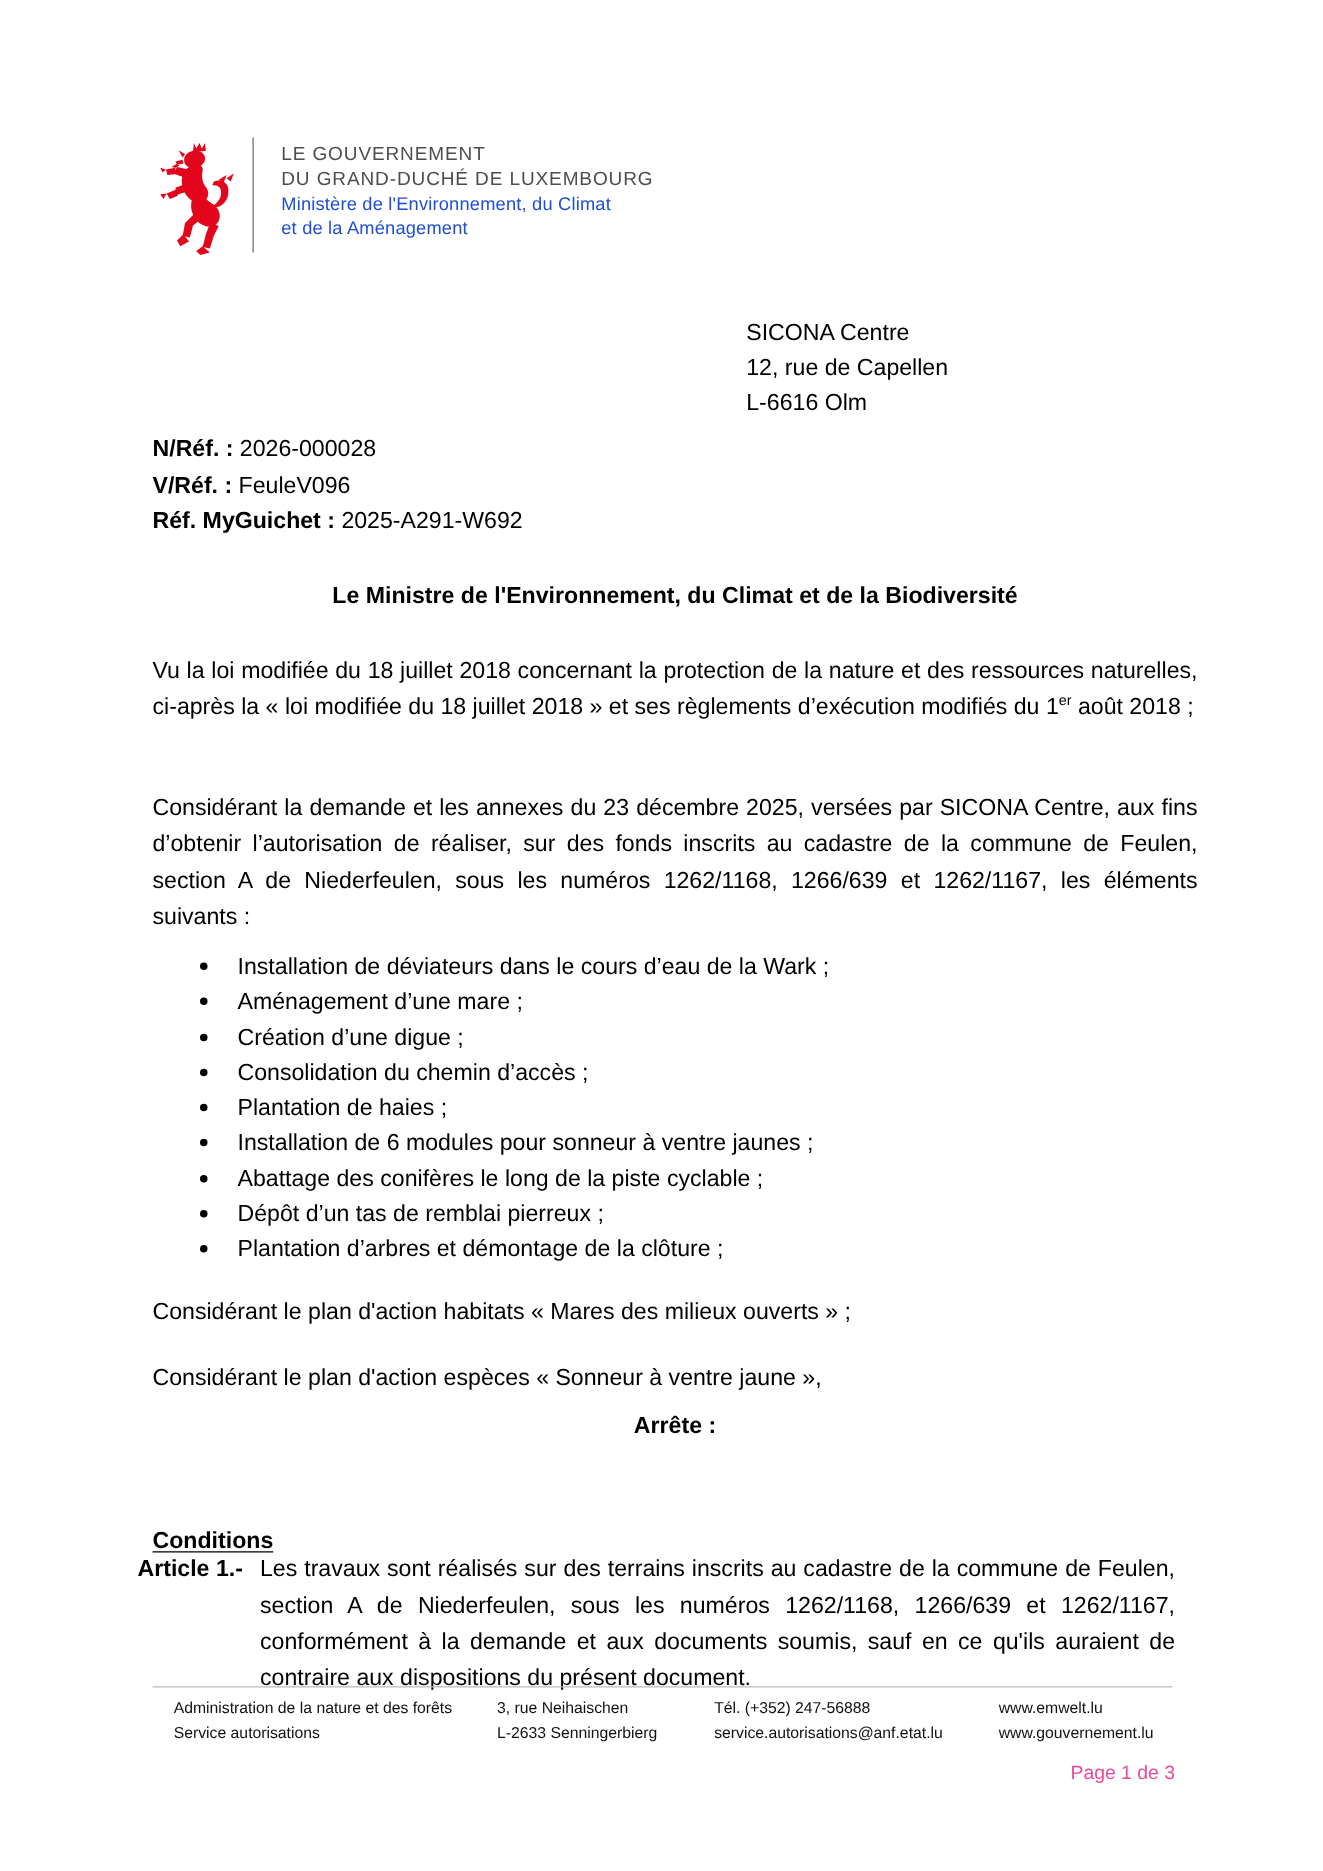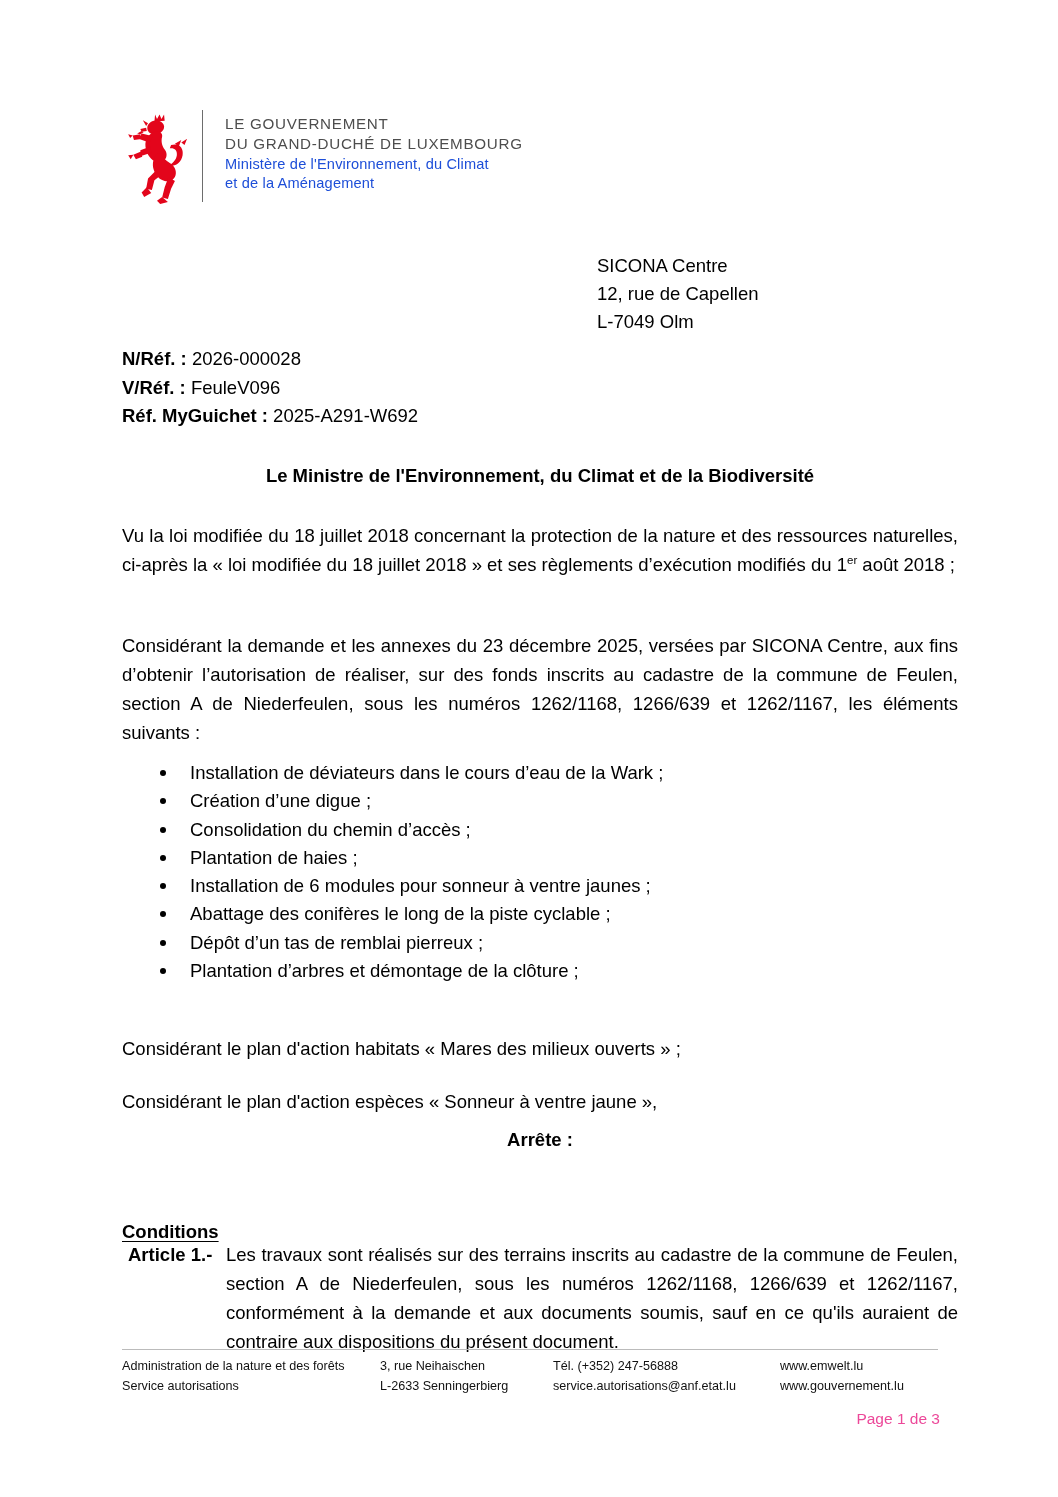--- a/index.html
+++ b/index.html
@@ -151,21 +151,21 @@
     position: absolute;
     left: 122px;
     top: 1221px;
     font-size: 18.5px;
     font-weight: bold;
     text-decoration: underline;
     text-underline-offset: 3px;
   }
   .article {
     position: absolute;
-    left: 122px;
+    left: 104px;
     top: 1240px;
     width: 836px;
     font-size: 18.5px;
     line-height: 1.57;
   }
   .article-label {
     position: absolute;
     left: 6px;
     top: 0;
     font-weight: bold;
@@ -181,27 +181,28 @@
   .footer-rule {
     position: absolute;
     left: 122px;
     top: 1349px;
     width: 816px;
     height: 1px;
     background: #bbbbbb;
   }
   .footer {
     position: absolute;
-    left: 122px;
+    left: 139px;
     top: 1356px;
     width: 820px;
     display: flex;
     font-size: 12.6px;
     line-height: 1.62;
     color: #111;
+    justify-content: space-between;
   }
   .footer .col { white-space: nowrap; }
   .footer .c1 { width: 258px; }
   .footer .c2 { width: 173px; }
   .footer .c3 { width: 227px; }
   .footer .c4 { width: 160px; }
 
   .page-number {
     position: absolute;
     right: 118px;
@@ -265,21 +266,21 @@
       <div class="logo-line-gov">LE GOUVERNEMENT</div>
       <div class="logo-line-gov">DU GRAND-DUCHÉ DE LUXEMBOURG</div>
       <div class="logo-line-min">Ministère de l'Environnement, du Climat</div>
       <div class="logo-line-min">et de la Aménagement</div>
     </div>
   </div>
 
   <div class="addressee">
     <div>SICONA Centre</div>
     <div>12, rue de Capellen</div>
-    <div>L-7049 Olm</div>
+    <div>L-6616 Olm</div>
   </div>
 
   <div class="refs">
     <div>
       <span class="lbl">N/Réf. :</span>
       <span>2026-000028</span>
     </div>
     <div>
       <span class="lbl">V/Réf. :</span>
       <span>FeuleV096</span>
@@ -291,20 +292,21 @@
   </div>
 
   <div class="doc-title">Le Ministre de l'Environnement, du Climat et de la Biodiversité</div>
 
   <div class="para p-vu"><span>Vu la loi modifiée du 18 juillet 2018 concernant la protection de la nature et des ressources naturelles, ci-après la « loi modifiée du 18 juillet 2018 » et ses règlements d’exécution modifiés du 1</span><sup>er</sup><span> août 2018 ;</span></div>
 
   <div class="para p-cons">Considérant la demande et les annexes du 23 décembre 2025, versées par SICONA Centre, aux fins d’obtenir l’autorisation de réaliser, sur des fonds inscrits au cadastre de la commune de Feulen, section A de Niederfeulen, sous les numéros 1262/1168, 1266/639 et 1262/1167, les éléments suivants :</div>
 
   <ul class="bullets">
     <li>Installation de déviateurs dans le cours d’eau de la Wark ;</li>
+    <li>Aménagement d’une mare ;</li>
     <li>Création d’une digue ;</li>
     <li>Consolidation du chemin d’accès ;</li>
     <li>Plantation de haies ;</li>
     <li>Installation de 6 modules pour sonneur à ventre jaunes ;</li>
     <li>Abattage des conifères le long de la piste cyclable ;</li>
     <li>Dépôt d’un tas de remblai pierreux ;</li>
     <li>Plantation d’arbres et démontage de la clôture ;</li>
   </ul>
 
   <div class="para p-hab">Considérant le plan d'action habitats « Mares des milieux ouverts » ;</div>

